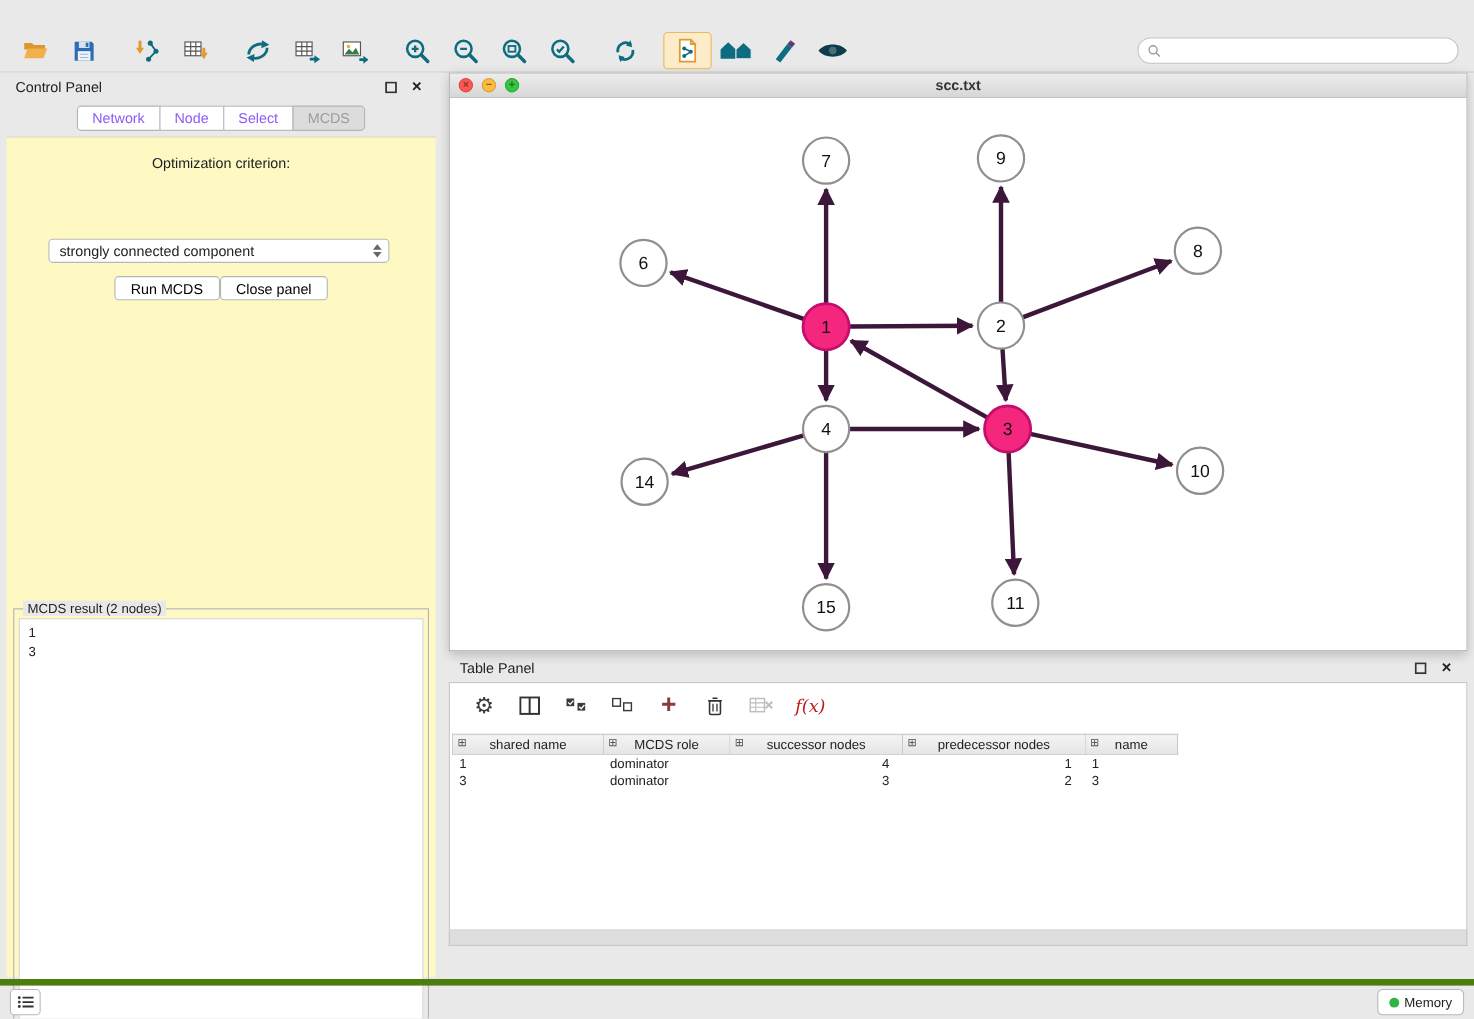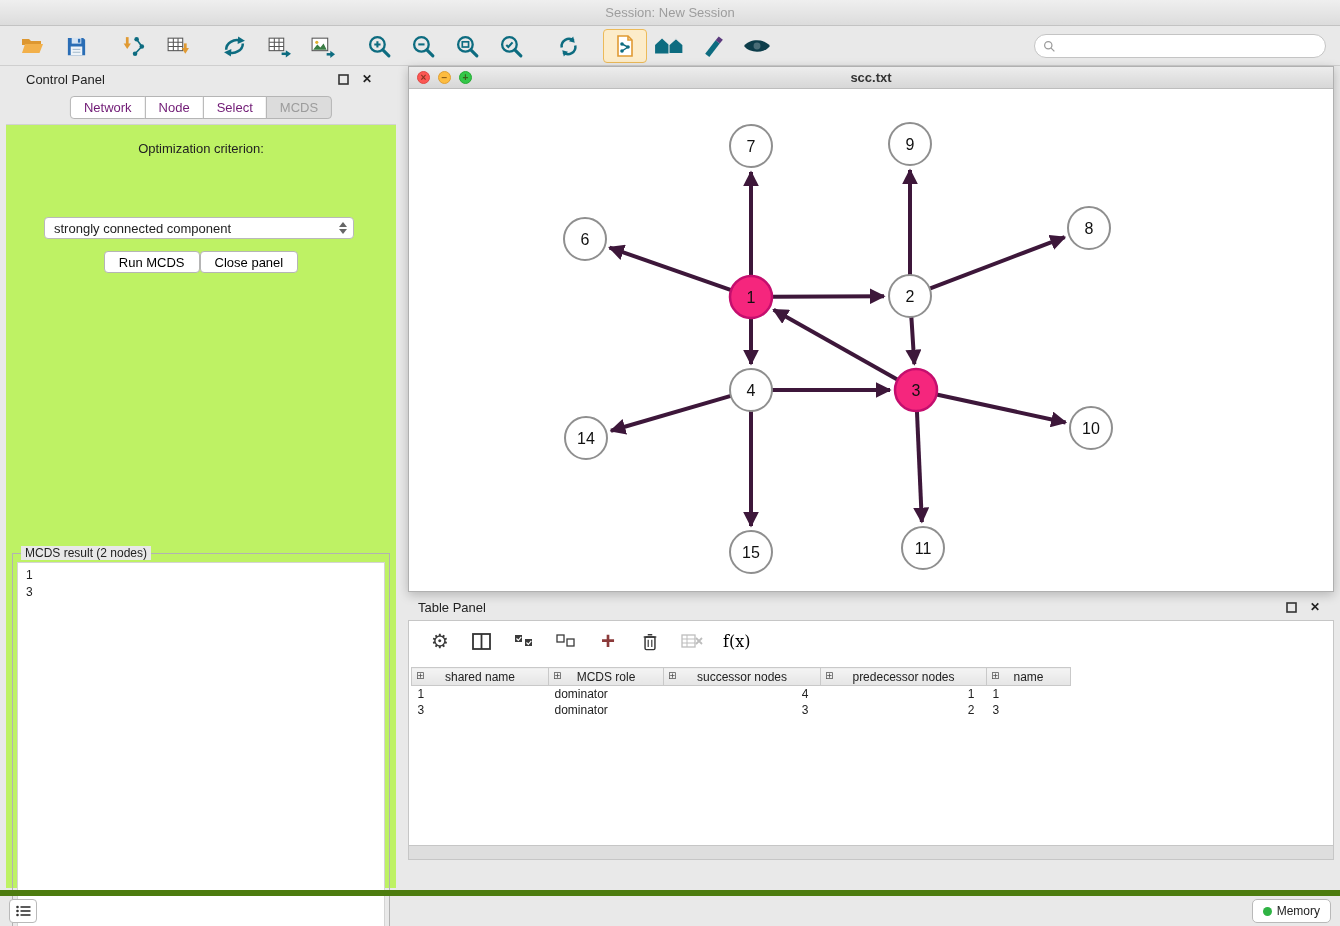--- a/index.html
+++ b/index.html
@@ -17,32 +17,32 @@
     display:flex; align-items:center; padding:0 10px; border-bottom:1px solid #cfcfcf; }
   .toolbtn { width:44px; height:34px; display:flex; align-items:center; justify-content:center; cursor:default; }
   .toolbtn.hl { background:#fcecca; border:1px solid #ecba59; border-radius:4px; }
   .tgap { width:13px; }
   .search-field { margin-left:auto; margin-right:4px; width:292px; height:24px; background:#fff;
     border:1px solid #c4c4c4; border-radius:12px; display:flex; align-items:center; padding:0 8px; gap:5px; }
   .search-field input { border:none; outline:none; flex:1; font-size:12px; background:transparent; font-family:"Liberation Sans",sans-serif; }
 
   
   .control-panel { position:absolute; left:0; top:66px; width:402px; height:824px; background:#e9e9e9; }
-  .cp-header { height:26px; display:flex; align-items:center; padding:0 26px; font-size:13px; }
+  .cp-header { height:26px; display:flex; align-items:center; padding:0 14px; font-size:13px; }
   .cp-header .spacer { flex:1; }
   .panel-ico { width:18px; height:16px; display:flex; align-items:center; justify-content:center;
     font-size:12px; color:#222; font-weight:bold; margin-left:6px; }
   .cp-tabs { position:absolute; top:30px; left:50%; transform:translateX(-50%); display:flex; }
   .seg-btn { background:#fff; border:1px solid #b5b5b5; font-size:13px; padding:3px 13px;
-    margin-left:-1px; font-family:"Liberation Sans",sans-serif; color:#701a75; cursor:default; }
+    margin-left:-1px; font-family:"Liberation Sans",sans-serif; color:#8b5cf6; cursor:default; }
   .seg-btn:first-child { border-radius:4px 0 0 4px; margin-left:0; }
   .seg-btn:last-child { border-radius:0 4px 4px 0; }
   .seg-btn.active { background:#dcdcdc; color:#9c9c9c; }
   .cp-content { position:absolute; top:58px; left:6px; right:6px; bottom:2px;
-    background:#bef264; border-top:1px solid #d2d2d2; }
+    background:#fef9c3; border-top:1px solid #d2d2d2; }
   .opt-label { text-align:center; margin-top:16px; font-size:13px; }
   .dropdown { position:absolute; left:38px; top:92px; width:310px; height:22px; background:#fff;
     border:1px solid #b9b9b9; border-radius:4px; display:flex; align-items:center;
     padding-left:9px; font-size:13px; }
   .dropdown .val { flex:1; }
   .stepper { width:17px; height:20px; display:flex; flex-direction:column; align-items:center;
     justify-content:center; gap:2px; margin-right:2px; }
   .stepper i { width:0; height:0; border-left:4px solid transparent; border-right:4px solid transparent; }
   .stepper .up { border-bottom:5px solid #666; }
   .stepper .dn { border-top:5px solid #666; }
@@ -69,21 +69,21 @@
 
   
   .table-panel { position:absolute; left:408px; top:596px; width:926px; height:292px; }
   .tp-header { height:22px; display:flex; align-items:center; padding:0 10px; font-size:13px;text-align:right; }
   .tp-header .spacer { flex:1; }
   .tp-body { position:absolute; top:24px; left:0; right:0; height:226px; background:#fff; border:1px solid #c6c6c6; }
   .tp-toolbar { height:40px; display:flex; align-items:center; padding-left:20px; gap:20px; }
   .tico { display:flex; align-items:center; justify-content:center; min-width:22px; height:24px; cursor:default; }
   .gear-glyph { font-size:20px; color:#3a3a3a; font-family:"DejaVu Sans",sans-serif; }
   .plus-glyph { font-size:24px; font-weight:bold; color:#8b3a3a; line-height:20px; }
-  .fx-glyph { font-family:"DejaVu Serif",serif; font-size:16px; color:#000000; }
+  .fx-glyph { font-family:"DejaVu Serif",serif; font-style:italic; font-size:16px; color:#b91c1c; }
   table.node-table { border-collapse:collapse; margin:6px 0 0 2px; table-layout:fixed; }
   table.node-table th { position:relative; background:linear-gradient(#f4f4f4,#e5e5e5);
     border:1px solid #c9c9c9; font-size:12px; font-weight:normal; height:18px; text-align:center; }
   .sort-glyph { position:absolute; left:4px; top:2px; font-size:10px; color:#555;
     font-family:"DejaVu Sans",sans-serif; }
   table.node-table td { font-size:12px; height:16px; padding:0 12px 0 6px; border:none; }
   td.ar { text-align:right; }
   td.al { text-align:left; }
   .tp-strip { position:absolute; top:250px; left:0; right:0; height:14px; background:#dedede; border:1px solid #c6c6c6; border-top:none; }
   .tp-tabs { position:absolute; top:268px; left:50%; transform:translateX(-50%); display:flex; }
@@ -95,23 +95,20 @@
     display:flex; align-items:center; justify-content:center; }
   .memory-btn { margin-left:auto; height:24px; background:#fff; border:1px solid #b9b9b9; border-radius:5px;
     display:flex; align-items:center; gap:5px; padding:0 10px; font-size:12px; cursor:default; }
   .green-dot { width:9px; height:9px; border-radius:50%; background:#2fb344; display:inline-block; }
 </style>
 </head>
 <body>
 
 <div class="app">
 
-  <div class="titlebar">
-    <span>Session: New Session</span>
-  </div>
 
   <div class="toolbar">
     <div class="toolbtn">
       <svg width="26" height="24" viewBox="0 0 24 24">
         <path d="M2 5h7l2 2h10v4H2z" fill="#dd9730"></path>
         <path d="M5 10h18l-3.5 9H2z" fill="#f2b04a"></path>
       </svg>
     </div>
     <div class="toolbtn">
       <svg width="23" height="23" viewBox="0 0 24 24">

